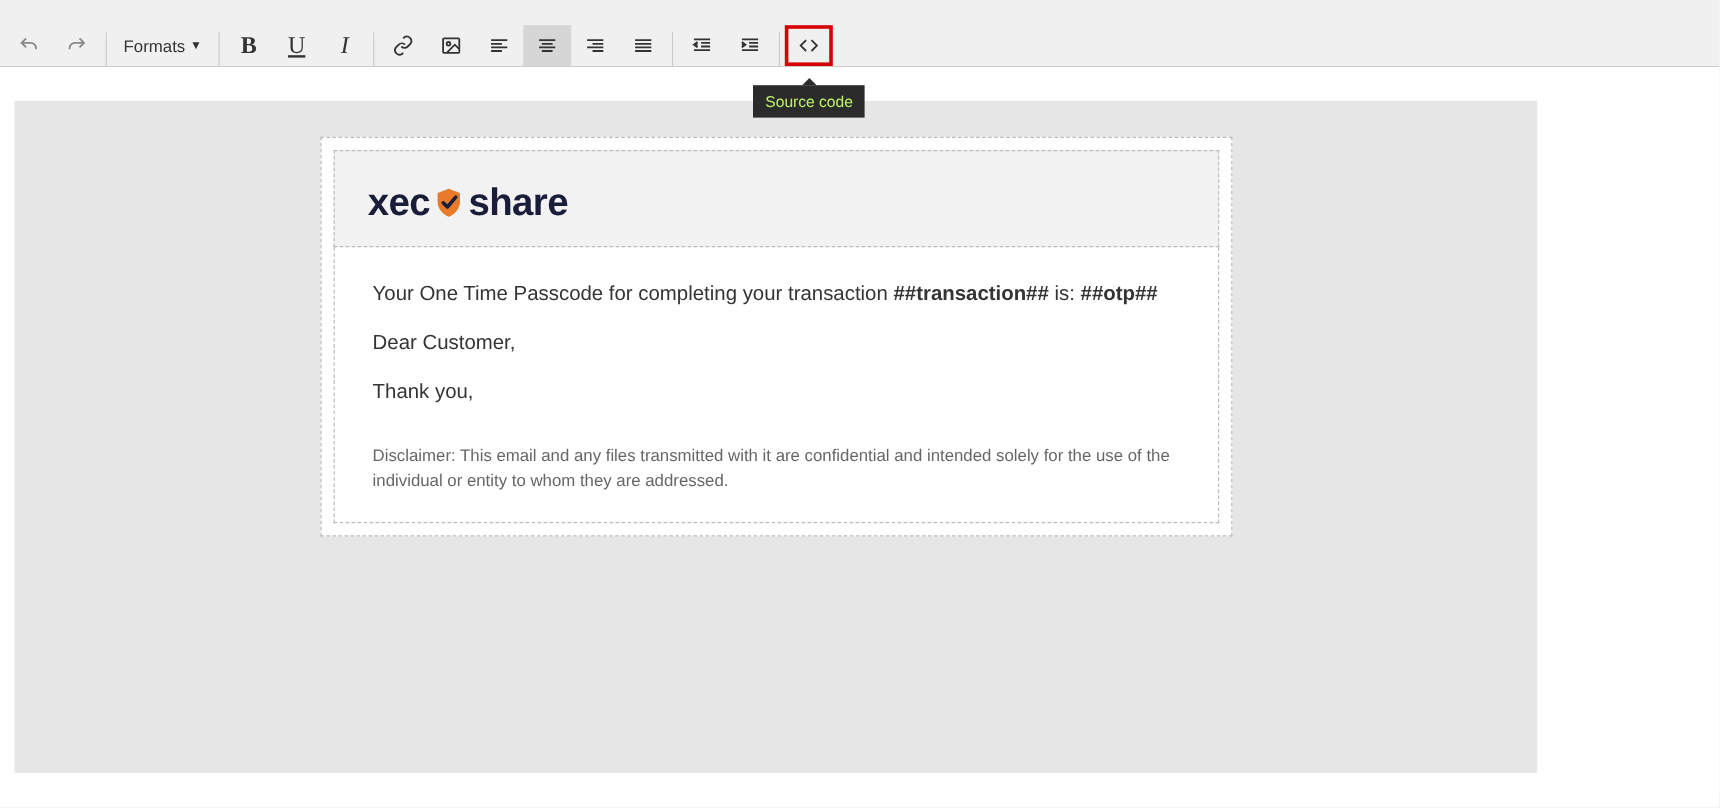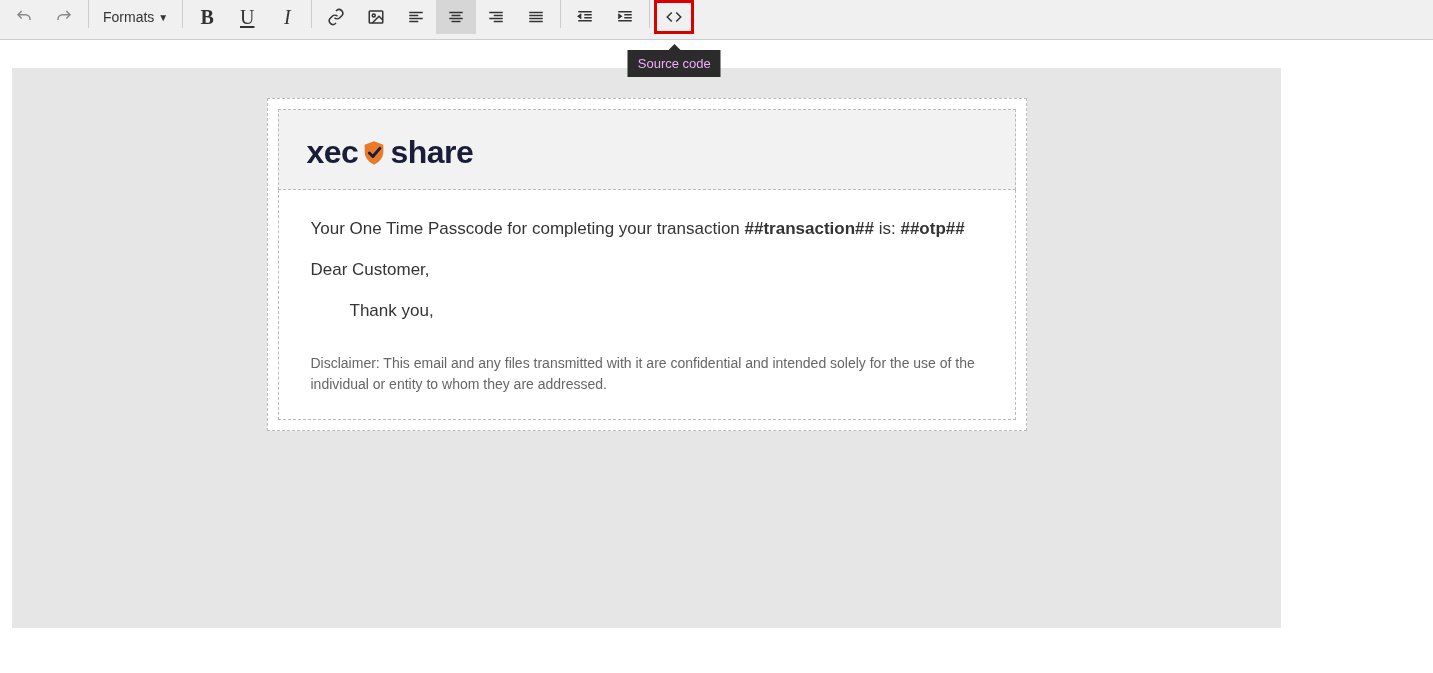--- a/index.html
+++ b/index.html
@@ -4,22 +4,22 @@
 <style>
   * { box-sizing: border-box; }
   body {
     margin: 0;
     font-family: "Segoe UI", Tahoma, sans-serif;
     background: #fff;
     width: 1433px;
   }
   .toolbar {
     display: flex;
-    align-items: flex-start;
-    height: 40px;
+    align-items: flex-end;
+    height: 56px;
     background: #f0f0f0;
     border-bottom: 1px solid #ccc;
     padding: 0 4px;
     gap: 0;
   }
   .tb-btn {
     width: 40px;
     height: 34px;
     display: flex;
     align-items: center;
@@ -53,21 +53,21 @@
   .icon svg { display: block; }
   .bold-letter { font-family: Georgia, serif; font-weight: bold; font-size: 20px; }
   .underline-letter { font-family: Georgia, serif; font-size: 20px; text-decoration: underline; text-underline-offset: 2px; }
   .italic-letter { font-family: Georgia, serif; font-style: italic; font-size: 20px; }
   .tooltip {
     position: absolute;
     top: 47px;
     left: 50%;
     transform: translateX(-50%);
     background: #2b2b2b;
-    color: #f0abfc;
+    color: #bef264;
     font-size: 13px;
     padding: 6px 10px;
     white-space: nowrap;
     z-index: 10;
   }
   .tooltip::before {
     content: "";
     position: absolute;
     top: -6px;
     left: 50%;
@@ -116,21 +116,21 @@
   }
   .email-body {
     border: 1px dashed #bbb;
     border-top: none;
     padding: 28px 32px 24px 32px;
     color: #343434;
     font-size: 17px;
     line-height: 1.35;
   }
   .email-body p { margin: 0 0 18px 0; }
-  .email-body .tight { margin-bottom: 0; margin-left: 39px; }
+  .email-body .tight { margin-bottom: 0; }
   .email-body strong { font-weight: 700; }
   .disclaimer {
     font-size: 14px;
     color: #666;
     line-height: 1.5;
     margin-top: 30px;
   }
 </style>
 </head>
 <body>

